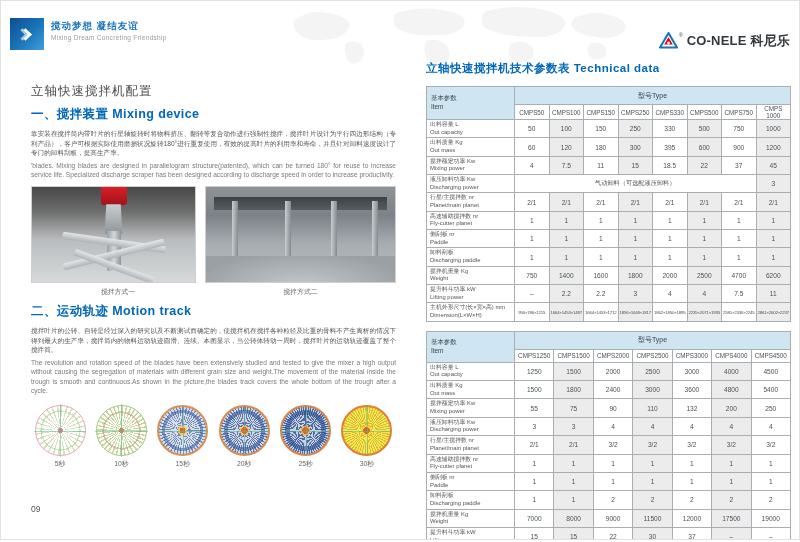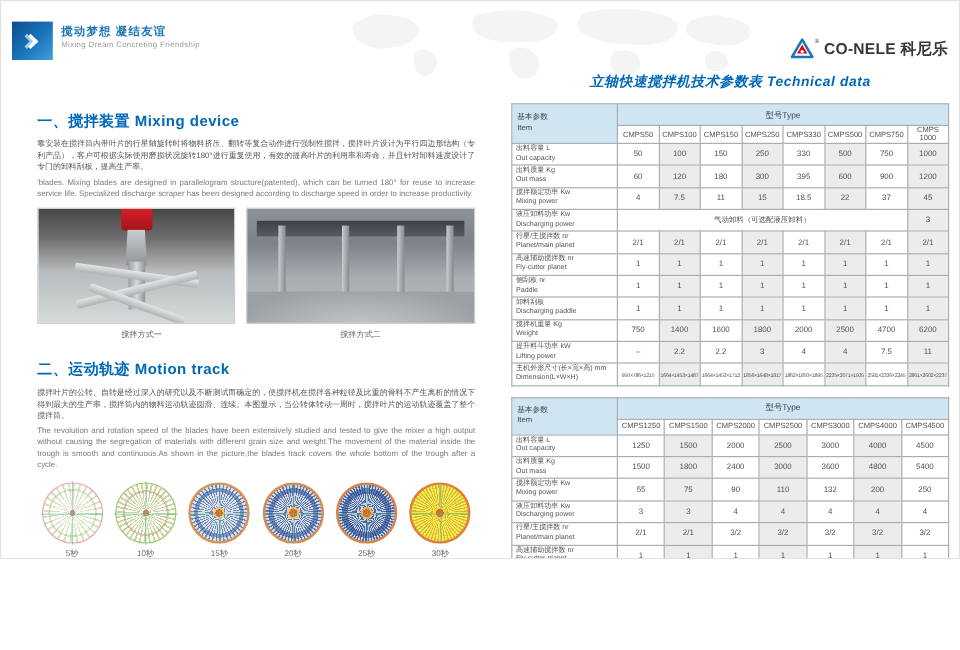--- a/index.html
+++ b/index.html
@@ -1,36 +1,36 @@
 <!DOCTYPE html>
 <html><head>
 <meta charset="utf-8">
 <style>
   * { margin:0; padding:0; box-sizing:border-box; }
   html,body { background:#fff; }
   body { font-family:"Liberation Sans","DejaVu Sans",sans-serif; }
-  #canvas { position:relative; width:800px; height:466px; background:#fff; border:1px solid #e2e2e2; overflow:hidden; }
+  #canvas { position:relative; width:800px; height:540px; background:#fff; border:1px solid #e2e2e2; overflow:hidden; }
 
   
   .hdr-logo { position:absolute; left:9px; top:17px; width:34px; height:32px;
     background:linear-gradient(135deg,#0c4e8e 0%,#1b75bb 55%,#3fa0dc 100%); display:flex; align-items:center; justify-content:center; }
   .chev { width:9px; height:9px; border-top:3px solid #fff; border-right:3px solid #fff; transform:rotate(45deg); margin-left:-6px; }
   .chev.lt { border-color:#9ccbe8; }
   .hdr-slogan-cn { position:absolute; left:50px; top:19px; font-size:9.5px; font-weight:bold; color:#1b75bb; letter-spacing:1px; }
   .hdr-slogan-en { position:absolute; left:50px; top:33px; font-size:6.5px; color:#9a9a9a; letter-spacing:.3px; }
   .worldmap { position:absolute; left:275px; top:2px; width:370px; height:66px; opacity:.55; }
   .brand { position:absolute; left:657px; top:30px; display:flex; align-items:center; }
   .brand-text { font-size:13px; font-weight:bold; color:#33383d; letter-spacing:.2px; margin-left:4px; }
   .brand-reg { font-size:5px; color:#33383d; vertical-align:top; position:relative; top:-6px; }
 
   
   .lpage { position:absolute; left:30px; top:76px; width:365px; }
   .l-title { font-size:15px; font-weight:bold; color:#e60012; line-height:1.2; }
   .l-sub { font-size:12.5px; color:#4a4a4a; margin-top:6px; letter-spacing:1px; }
-  .sec-h { font-size:12.5px; font-weight:bold; color:#0068b7; margin-top:16px; letter-spacing:.4px; }
+  .sec-h { font-size:12.5px; font-weight:bold; color:#0068b7; margin-top:6px; letter-spacing:.4px; }
   .para-cn { font-size:6.6px; color:#555; line-height:1.45; text-align:justify; margin-top:6px; }
   .para-en { font-size:6.6px; color:#7a7a7a; line-height:1.42; text-align:justify; margin-top:3px; }
 
   .photos { display:flex; gap:9px; margin-top:7px; }
   .photo { height:97px; border:1px solid #cfcfcf; position:relative; overflow:hidden; }
   .photo1 { flex:0 0 165px; background:linear-gradient(180deg,#474747 0%,#6e6e6e 26%,#b9bcbe 55%,#d7dadb 100%); }
   .photo2 { flex:1; background:linear-gradient(180deg,#8d9397 0%,#7c8287 30%,#a7adb1 60%,#b7bdc0 100%); }
   .p1-motor { position:absolute; left:50%; top:0; width:26px; height:18px; margin-left:-13px; background:linear-gradient(180deg,#d81f26,#a3131c); border-radius:0 0 3px 3px; }
   .p1-hub { position:absolute; left:50%; top:17px; width:18px; height:30px; margin-left:-9px; background:linear-gradient(180deg,#c9cdd0,#8f9498); clip-path:polygon(10% 0,90% 0,100% 100%,0 100%); }
   .p1-shaft { position:absolute; left:50%; top:44px; width:14px; height:40px; margin-left:-7px; background:linear-gradient(90deg,#9aa0a4,#d4d8da,#8e9397); }
@@ -74,27 +74,27 @@
   .tc5 { border:2px solid #d9824a;
     background: radial-gradient(circle,#e2622a 0 10%, #f0b44f 10% 15%, transparent 15%),
       repeating-conic-gradient(rgba(40,70,135,.75) 0 3deg, transparent 3deg 6deg),
       radial-gradient(circle, transparent 0 48%, rgba(50,85,155,.65) 48% 62%, transparent 62%),
       #c6d2e2; }
   .tc6 { border:2px solid #e07f35;
     background: radial-gradient(circle,#e2622a 0 10%, #f7d23e 10% 16%, transparent 16%),
       repeating-conic-gradient(rgba(190,150,40,.55) 0 3deg, transparent 3deg 7deg),
       radial-gradient(circle, #f5e84e 0 84%, #f0b748 84% 100%); }
   .track-label { font-size:6.8px; color:#666; margin-top:3px; }
-  .pageno { position:absolute; font-size:8.5px; color:#555;margin-left:20px; }
+  .pageno { position:absolute; font-size:8.5px; color:#555; }
   .pn-left { left:30px; top:503px; }
   .pn-right { left:804px; top:503px; }
 
   
   .rpage { position:absolute; left:425px; top:60px; width:365px; }
-  .r-title { font-size:11.5px; font-weight:bold; color:#0068b7; text-align:center; letter-spacing:.5px;font-style:italic; }
+  .r-title { font-size:11.5px; font-weight:bold; color:#0068b7; text-align:left; letter-spacing:.5px; }
   .tablewrap { margin-top:10px; }
   .tablewrap2 { margin-top:9px; }
   table.ptable { width:365px; border-collapse:collapse; table-layout:fixed; }
   .ptable th, .ptable td { border:1px solid #a9aeb2; text-align:center; vertical-align:middle; color:#4c5155; overflow:hidden; }
   .ptable th.item-h { background:#cfe5f2; font-weight:normal; text-align:left; padding:2px 4px; font-size:6.4px; line-height:1.35; color:#3c464e; }
   .ptable th.type-h { background:#cfe5f2; font-weight:normal; font-size:7px; height:18px; color:#3c464e; }
   .ptable th.model-h { background:#fff; font-weight:normal; font-size:6.3px; height:13px; }
   .ptable td.rlabel { text-align:left; padding:1px 3px; font-size:5.9px; line-height:1.3; background:#fff; color:#555; }
   .ptable td.val { font-size:6.6px; height:15px; background:#fff; }
   .t2 td.val { height:13.5px; }
@@ -131,20 +131,21 @@
     <svg width="21" height="19" viewBox="0 0 21 19">
       <path d="M10.5 2 L19 16.5 L2 16.5 Z" fill="none" stroke="#1b75bb" stroke-width="2.1" stroke-linejoin="round"></path>
       <path d="M10.5 6.2 L14.8 13.6 L6.2 13.6 Z" fill="#e60012"></path>
       <circle cx="10.5" cy="12" r="1.4" fill="#fff"></circle>
     </svg>
     <span class="brand-reg">®</span>
     <span class="brand-text">CO-NELE 科尼乐</span>
   </div>
 
   <div class="lpage">
+    <div class="l-sub">立轴快速搅拌机配置</div>
 
     <div class="sec-h">一、搅拌装置 Mixing device</div>
     <div class="para-cn">靠安装在搅拌筒内带叶片的行星轴旋转时将物料挤压、翻转等复合动作进行强制性搅拌，搅拌叶片设计为平行四边形结构（专利产品），客户可根据实际使用磨损状况旋转180°进行重复使用，有效的提高叶片的利用率和寿命，并且针对卸料速度设计了专门的卸料刮板，提高生产率。</div>
     <div class="para-en">'blades. Mixing blades are designed in parallelogram structure(patented), which can be turned 180° for reuse to increase service life. Specialized discharge scraper has been designed according to discharge speed in order to increase productivity.</div>
 
     <div class="photos">
       <div class="photo photo1">
         <div class="p1-motor"></div>
         <div class="p1-hub"></div>
         <div class="p1-shaft"></div>

